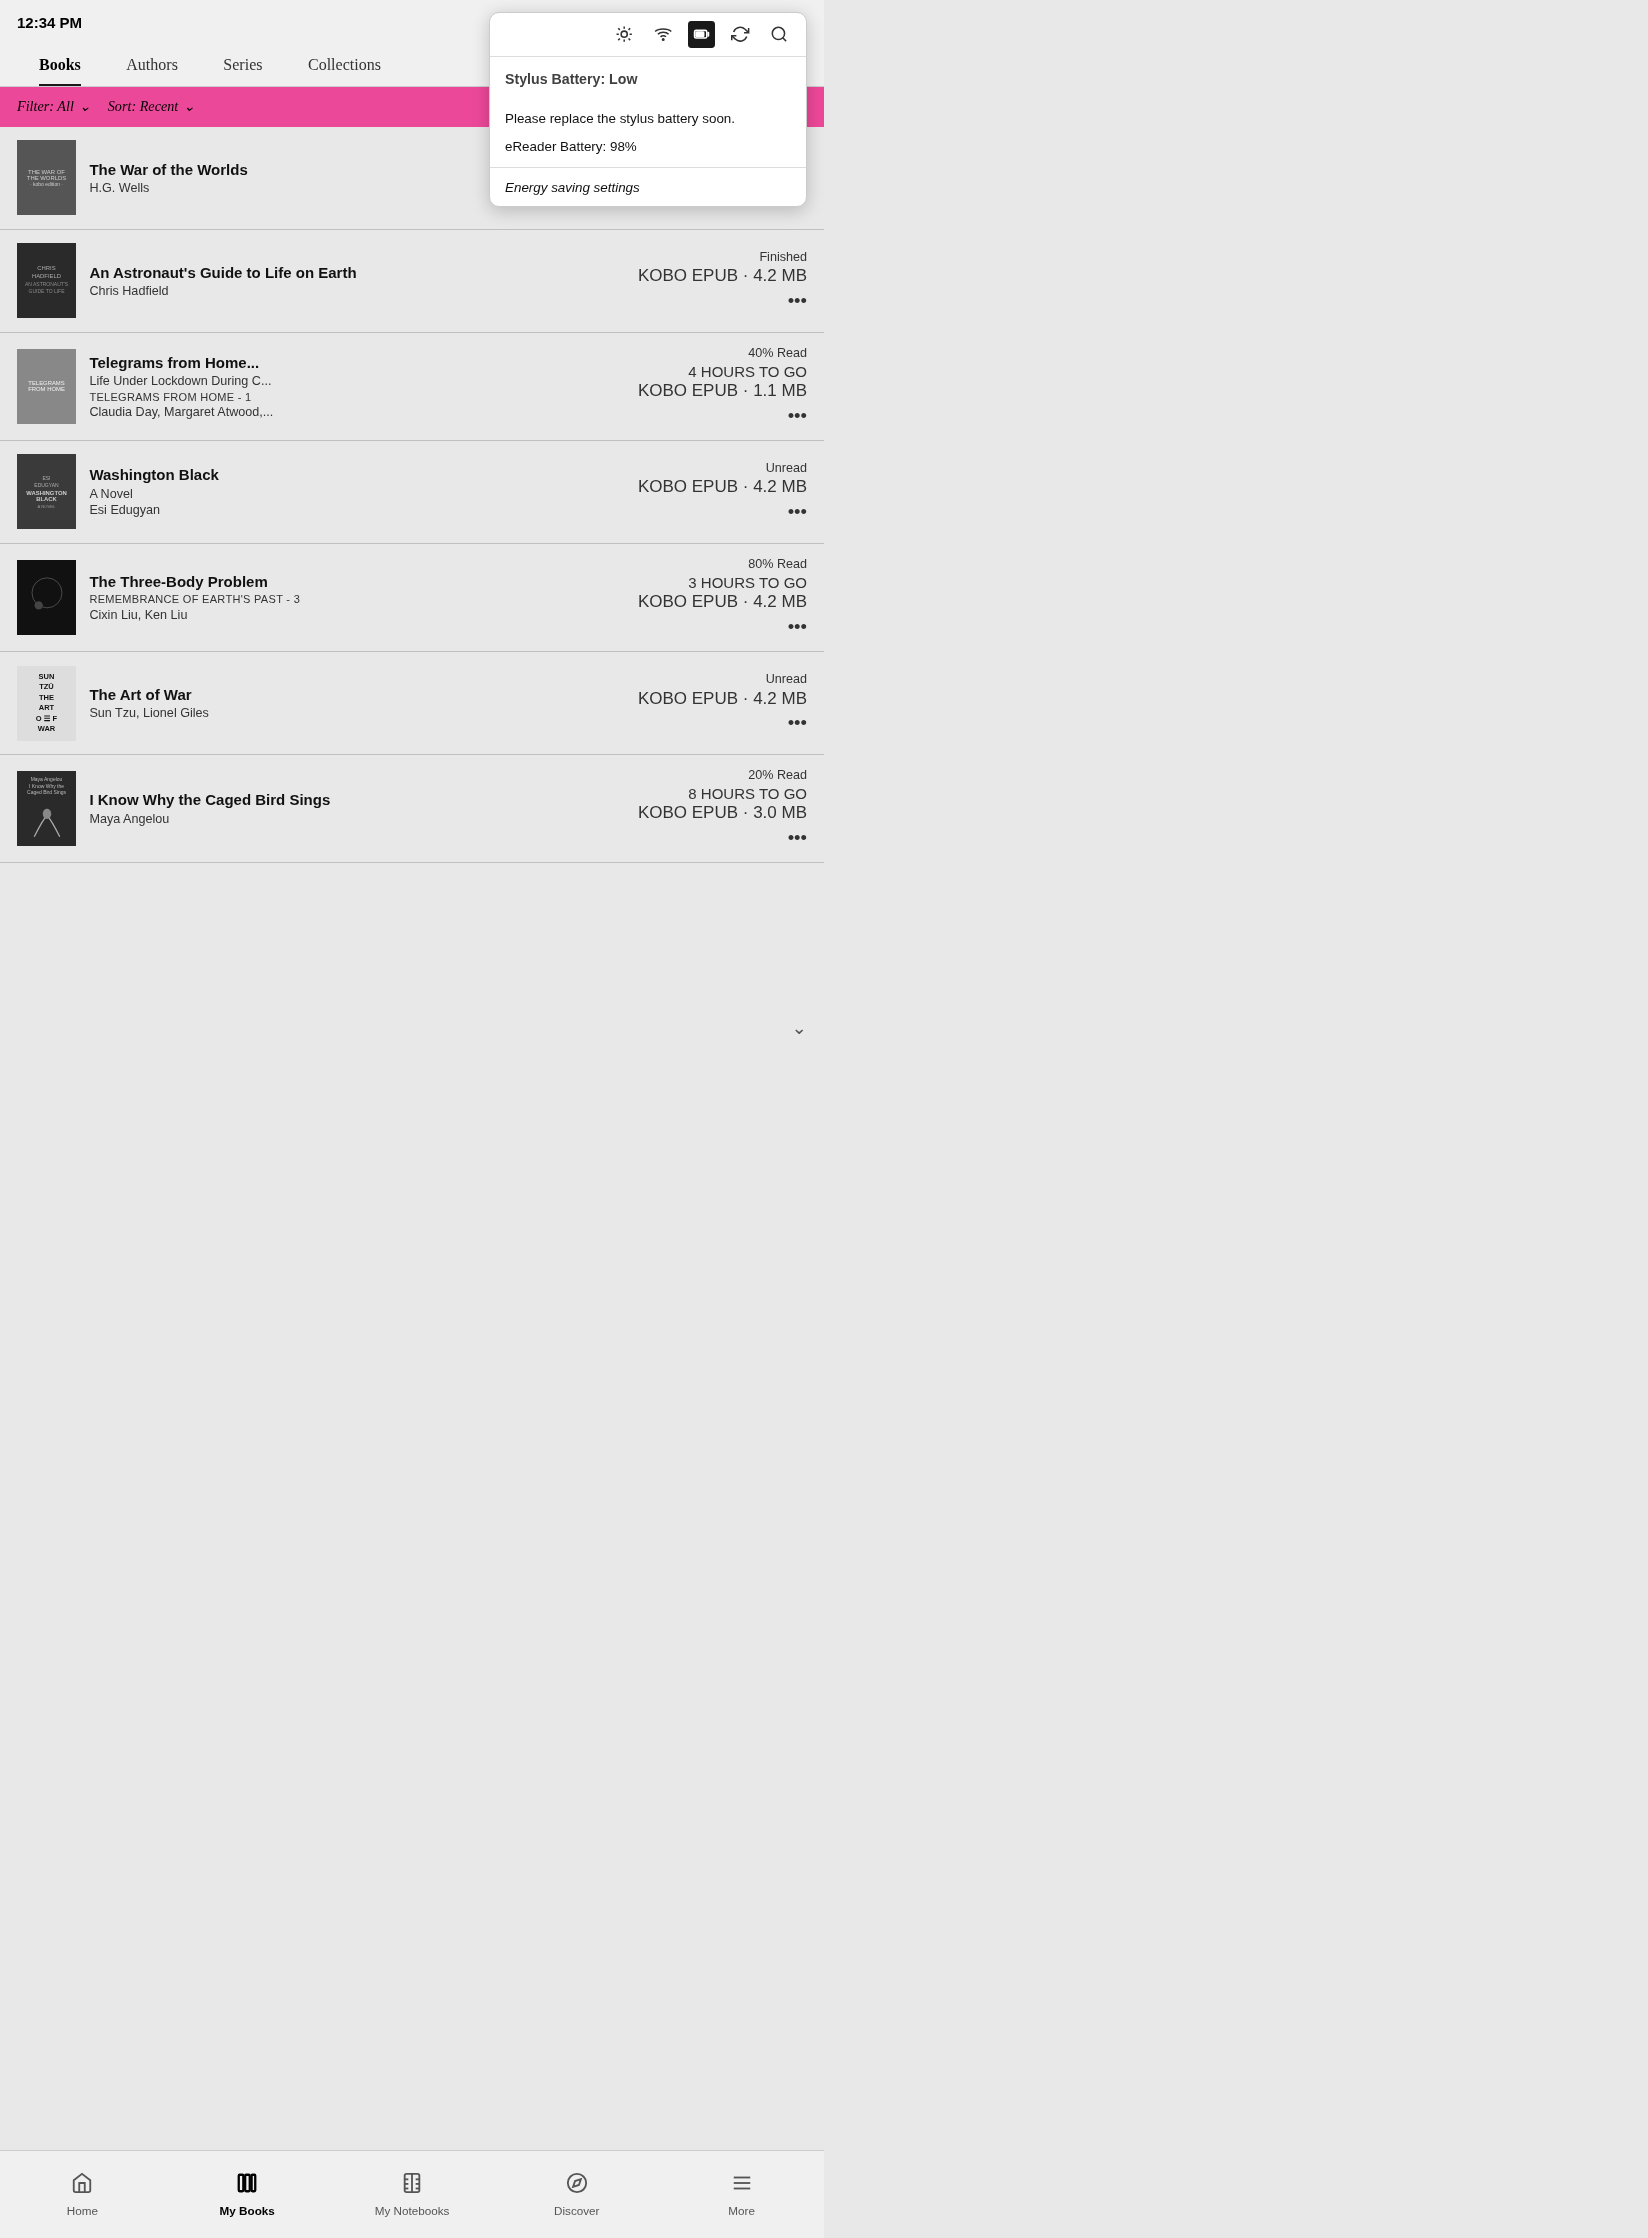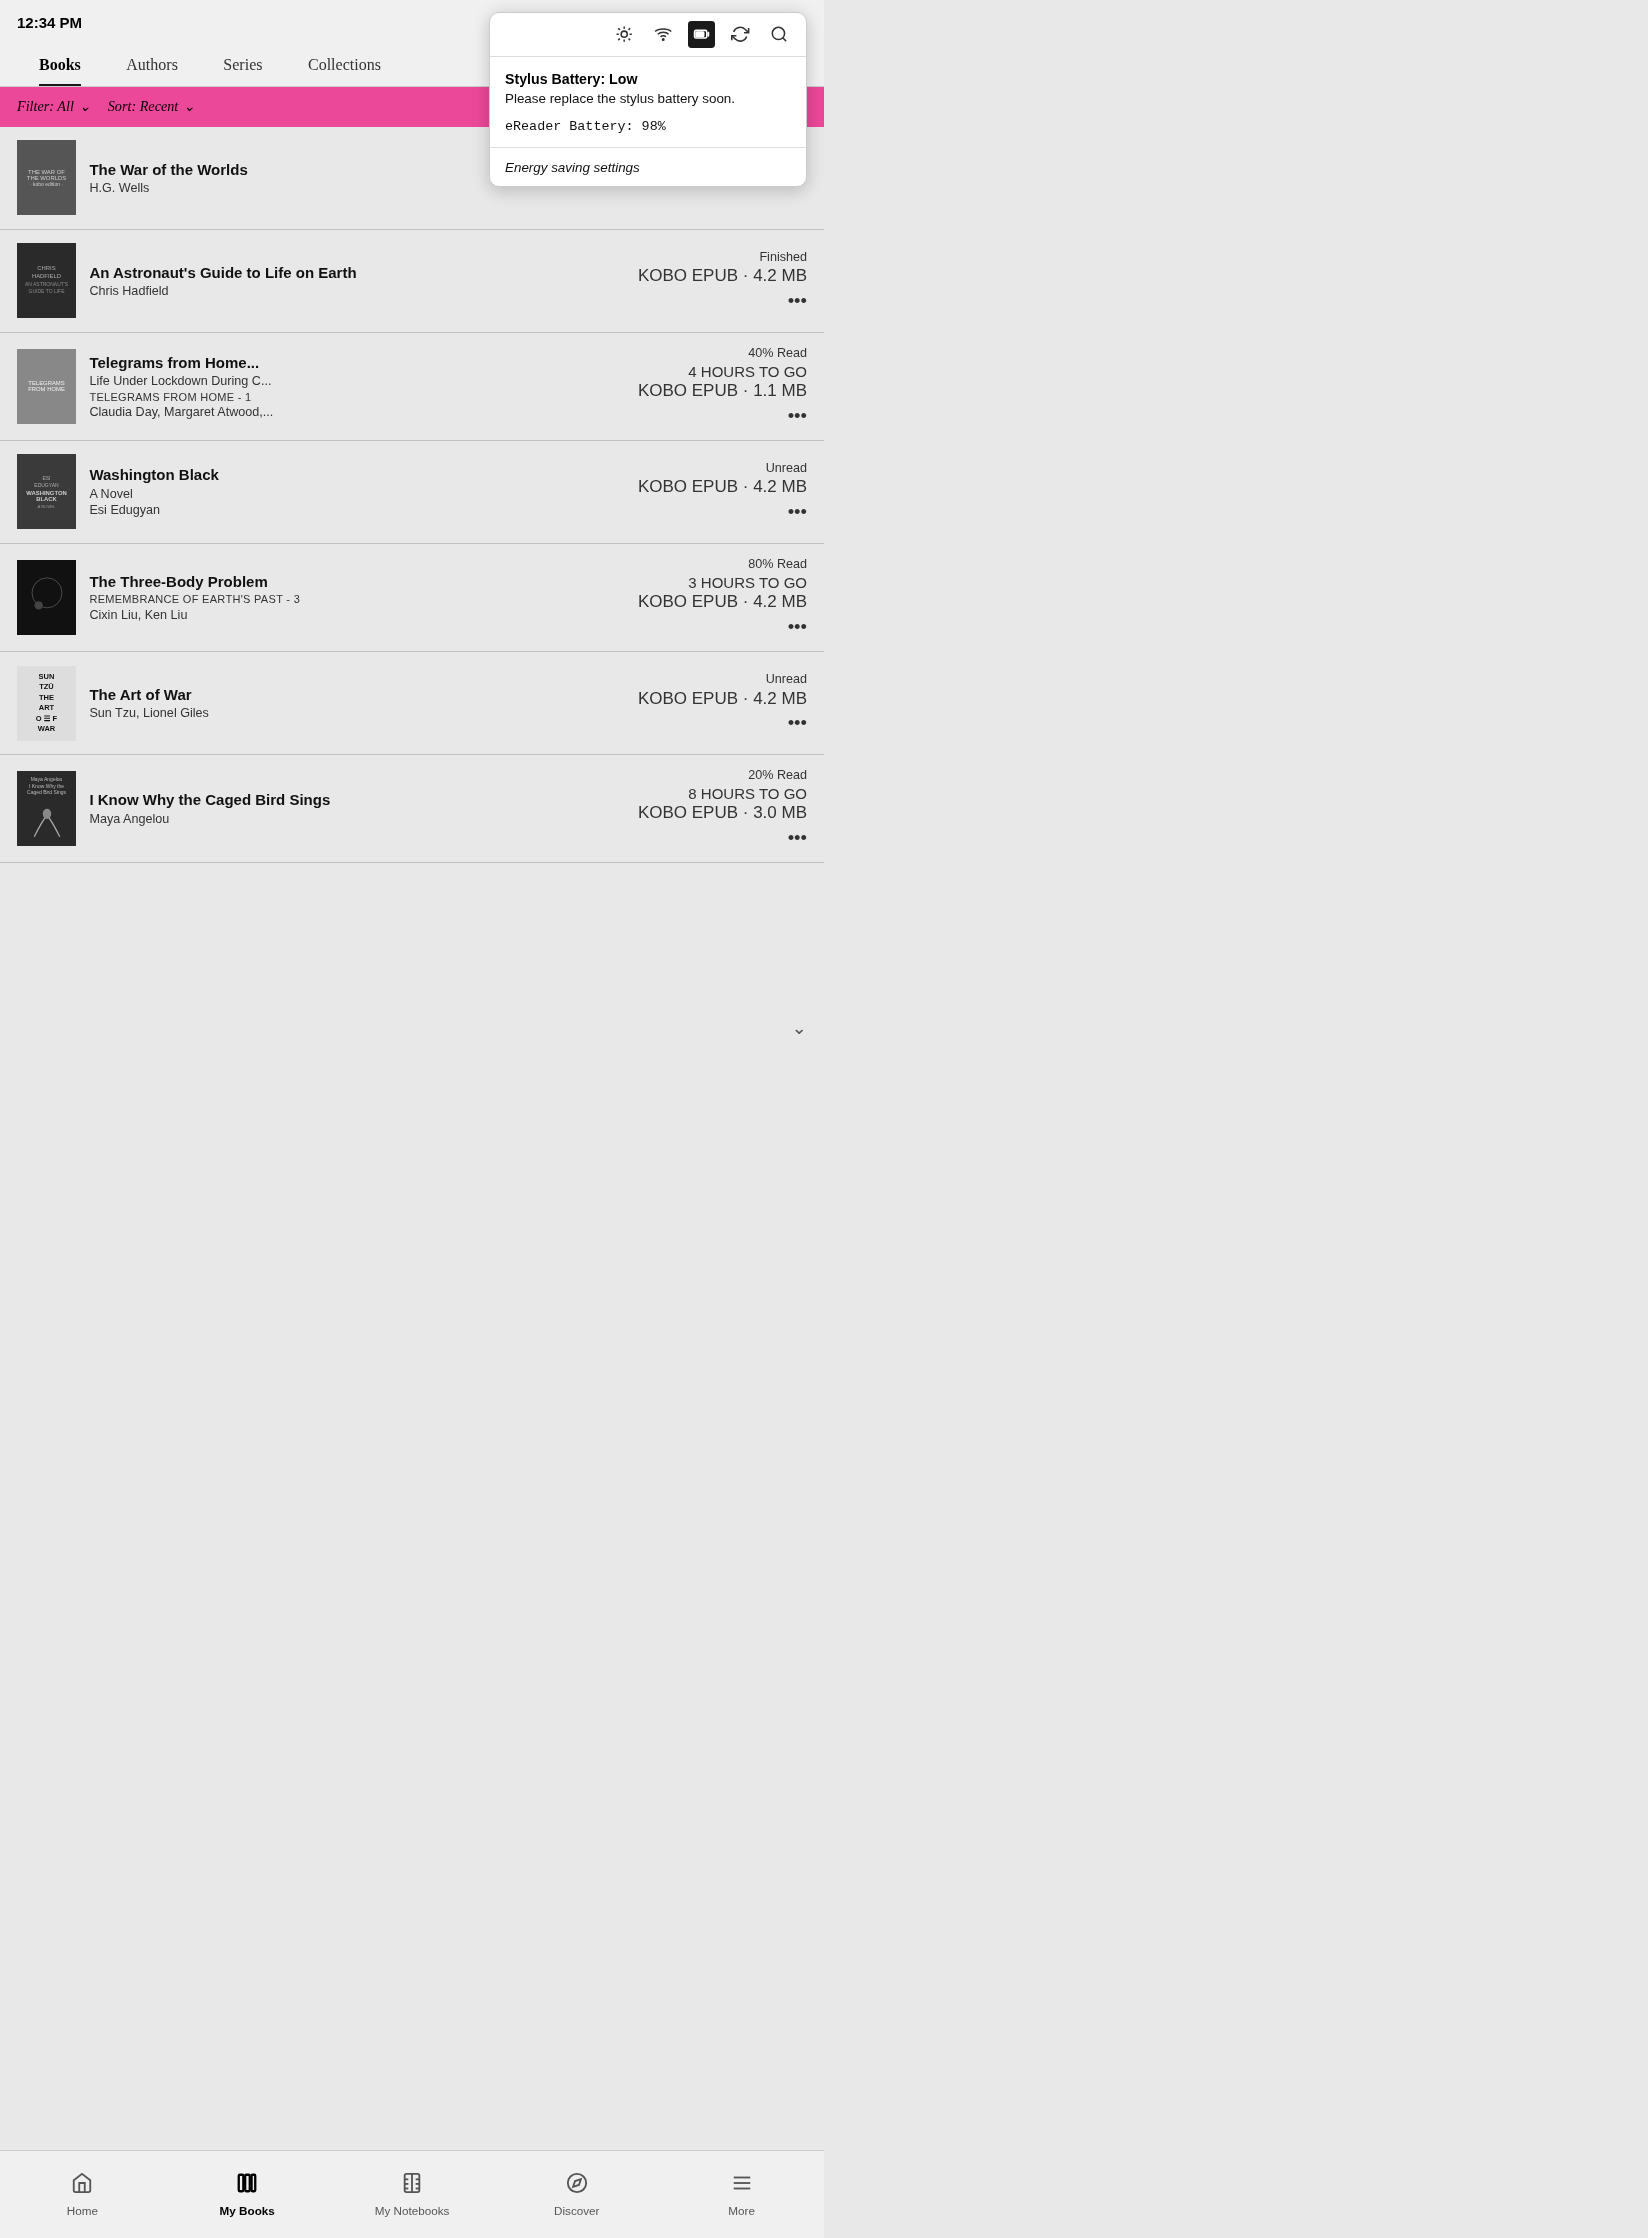--- a/index.html
+++ b/index.html
@@ -229,33 +229,33 @@
       border-radius: 3.4px;
     }
     .popup-content {
       padding: 13.4px 15px;
       border-bottom: 0.8px solid #ddd;
     }
     .popup-title {
       font-size: 14.2px;
       font-weight: bold;
       font-family: Arial, sans-serif;
-      margin-bottom: 3px;
-      color: #000000;
+      margin-bottom: 23px;
+      color: #404040;
     }
     .popup-text {
       font-size: 13.4px;
       font-family: Arial, sans-serif;
       color: #111;
       margin-bottom: 10px;
       line-height: 1.4;
     }
     .popup-battery {
       font-size: 13.4px;
-      font-family: Liberation Mono, monospace;
+      font-family: Liberation Sans, sans-serif;
       color: #111;
     }
     .popup-link {
       padding: 11.7px 15px;
       font-size: 13.4px;
       font-style: italic;
       font-family: Arial, sans-serif;
       color: #111;
       cursor: pointer;
     }

